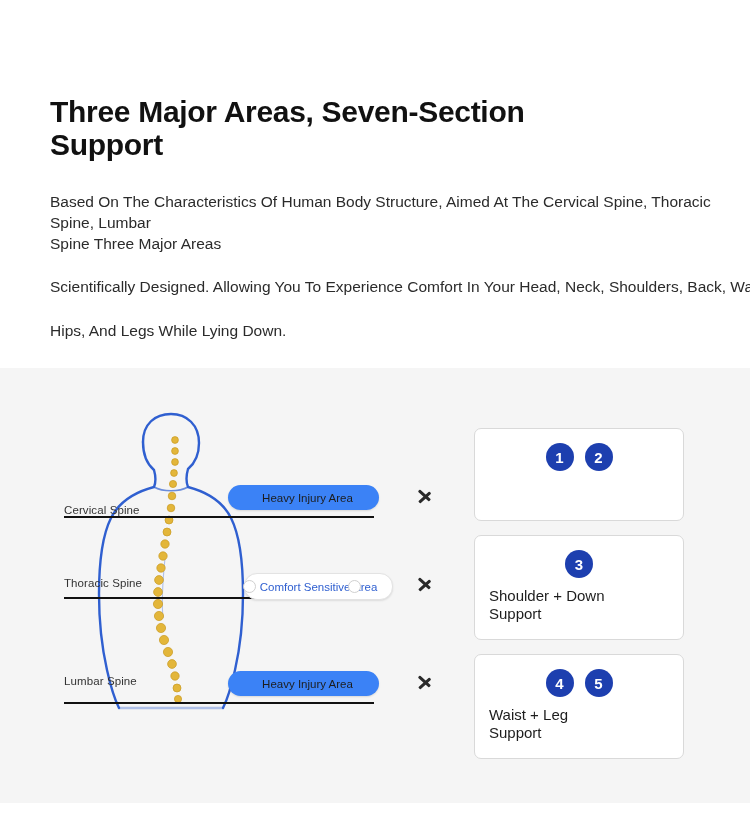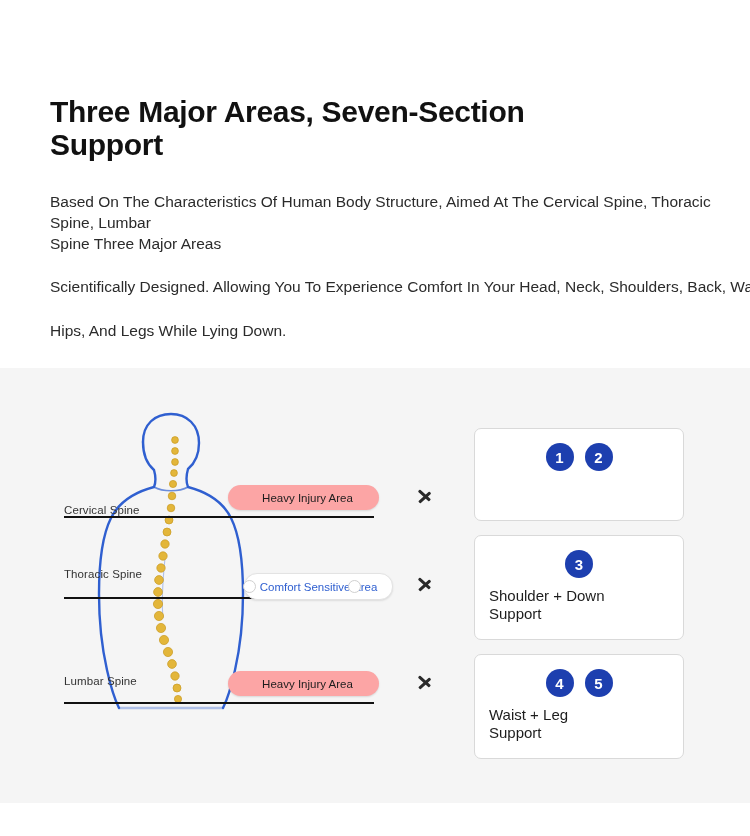--- a/index.html
+++ b/index.html
@@ -73,21 +73,21 @@
   }
 
   .spine-label {
     position: absolute;
     font-size: 11.5px;
     color: #333;
     letter-spacing: 0.1px;
     white-space: nowrap;
   }
   .lbl-cervical { left: 64px; top: 136px; }
-  .lbl-thoracic { left: 64px; top: 200px; }
+  .lbl-thoracic { left: 64px; top: 209px; }
   .lbl-lumbar   { left: 64px; top: 307px; }
 
   .hline {
     position: absolute;
     height: 2px;
     background: #111;
   }
   .h1 { left: 64px; top: 148px; width: 310px; }
   .h2 { left: 64px; top: 229px; width: 310px; }
   .h3 { left: 64px; top: 334px; width: 310px; }
@@ -96,21 +96,21 @@
     position: absolute;
     height: 25px;
     border-radius: 13px;
     display: flex;
     align-items: center;
     justify-content: center;
     font-size: 11.5px;
     white-space: nowrap;
   }
   .pill-yellow {
-    background: #fca5a5;
+    background: #3b82f6;
     color: #1d1d1d;
     box-shadow: 0 1px 2px rgba(0,0,0,0.12);
     padding-left: 8px;
   }
   .pill-white {
     background: #ffffff;
     color: #2f5fd0;
     border: 1px solid #e3e3e3;
     box-shadow: 0 1px 2px rgba(0,0,0,0.10);
   }

